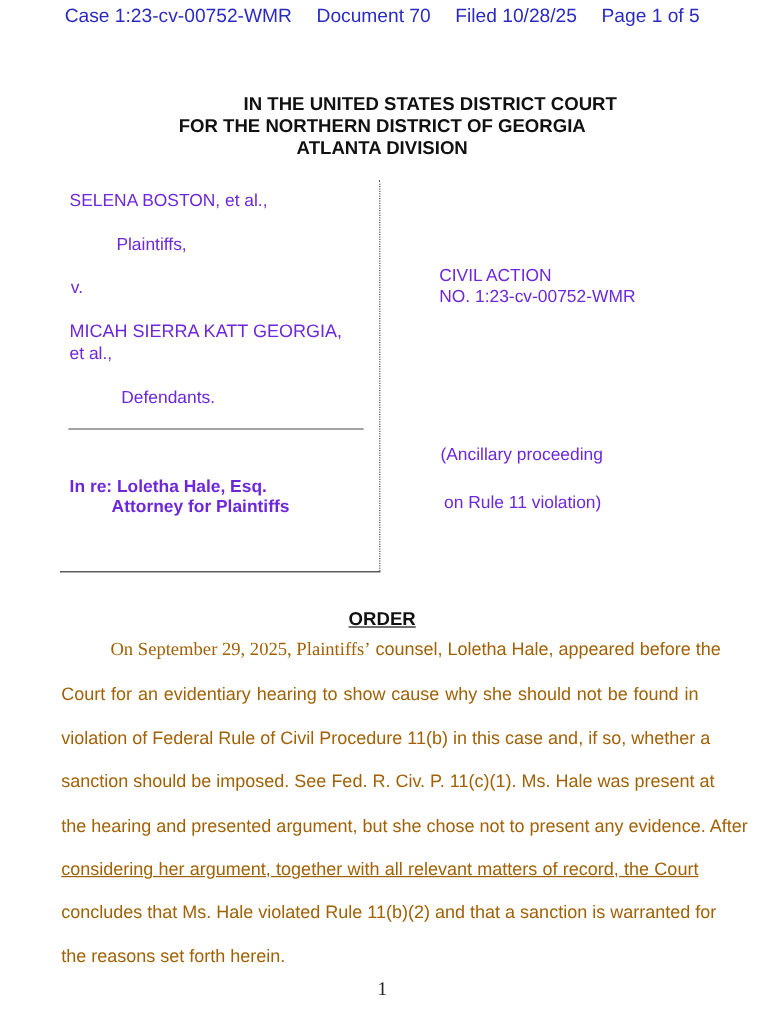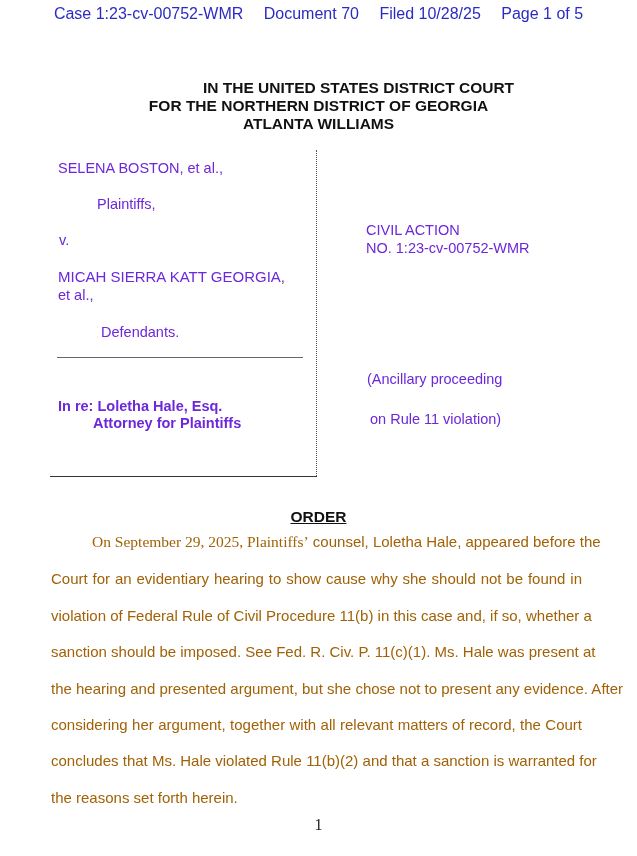--- a/index.html
+++ b/index.html
@@ -26,21 +26,21 @@
 <div class="abs header-stamp">
   <span>Case 1:23-cv-00752-WMR</span>
   <span>Document 70</span>
   <span>Filed 10/28/25</span>
   <span>Page 1 of 5</span>
 </div>
 
 <div>
   <div class="abs court" style="top:79px;margin-left:40px;">IN THE UNITED STATES DISTRICT COURT</div>
   <div class="abs court" style="top:97px;">FOR THE NORTHERN DISTRICT OF GEORGIA</div>
-  <div class="abs court" style="top:115px;">ATLANTA WILLIAMS</div>
+  <div class="abs court" style="top:115px;">ATLANTA DIVISION</div>
 </div>
 
 <div>
   <div class="abs caption" style="top:160px; left:58px;">SELENA BOSTON, et al.,</div>
   <div class="abs caption" style="top:196px; left:97px;">Plaintiffs,</div>
   <div class="abs caption" style="top:232px; left:59px;">v.</div>
   <div class="abs caption" style="top:268px; left:58px; font-size:15px;">MICAH SIERRA KATT GEORGIA,</div>
   <div class="abs caption" style="top:287px; left:58px;">et al.,</div>
   <div class="abs caption" style="top:324px; left:101px;">Defendants.</div>
   <div class="hline-short"></div>
@@ -56,18 +56,18 @@
 </div>
 
 <div class="abs order-title">ORDER</div>
 
 <div>
   <div class="abs body-line first" style="top:533px;"><span class="serif">On September 29, 2025, Plaintiffs’</span><span> counsel, Loletha Hale, appeared before the</span></div>
   <div class="abs body-line" style="top:570px;">Court for an evidentiary hearing to show cause why she should not be found in</div>
   <div class="abs body-line" style="top:607px;">violation of Federal Rule of Civil Procedure 11(b) in this case and, if so, whether a</div>
   <div class="abs body-line" style="top:643px;">sanction should be imposed. See Fed. R. Civ. P. 11(c)(1).  Ms. Hale was present at</div>
   <div class="abs body-line" style="top:680px;">the hearing and presented argument, but she chose not to present any evidence.  After</div>
-  <div class="abs body-line" style="top:716px;">considering her argument, together with all relevant matters of record, the Court</div>
+  <div class="abs body-line" style="top:716px;text-decoration:underline;">considering her argument, together with all relevant matters of record, the Court</div>
   <div class="abs body-line" style="top:752px;">concludes that Ms. Hale violated Rule 11(b)(2) and that a sanction is warranted for</div>
   <div class="abs body-line last" style="top:789px;">the reasons set forth herein.</div>
 </div>
 
 <div class="abs page-num">1</div>
 
 </body></html>

